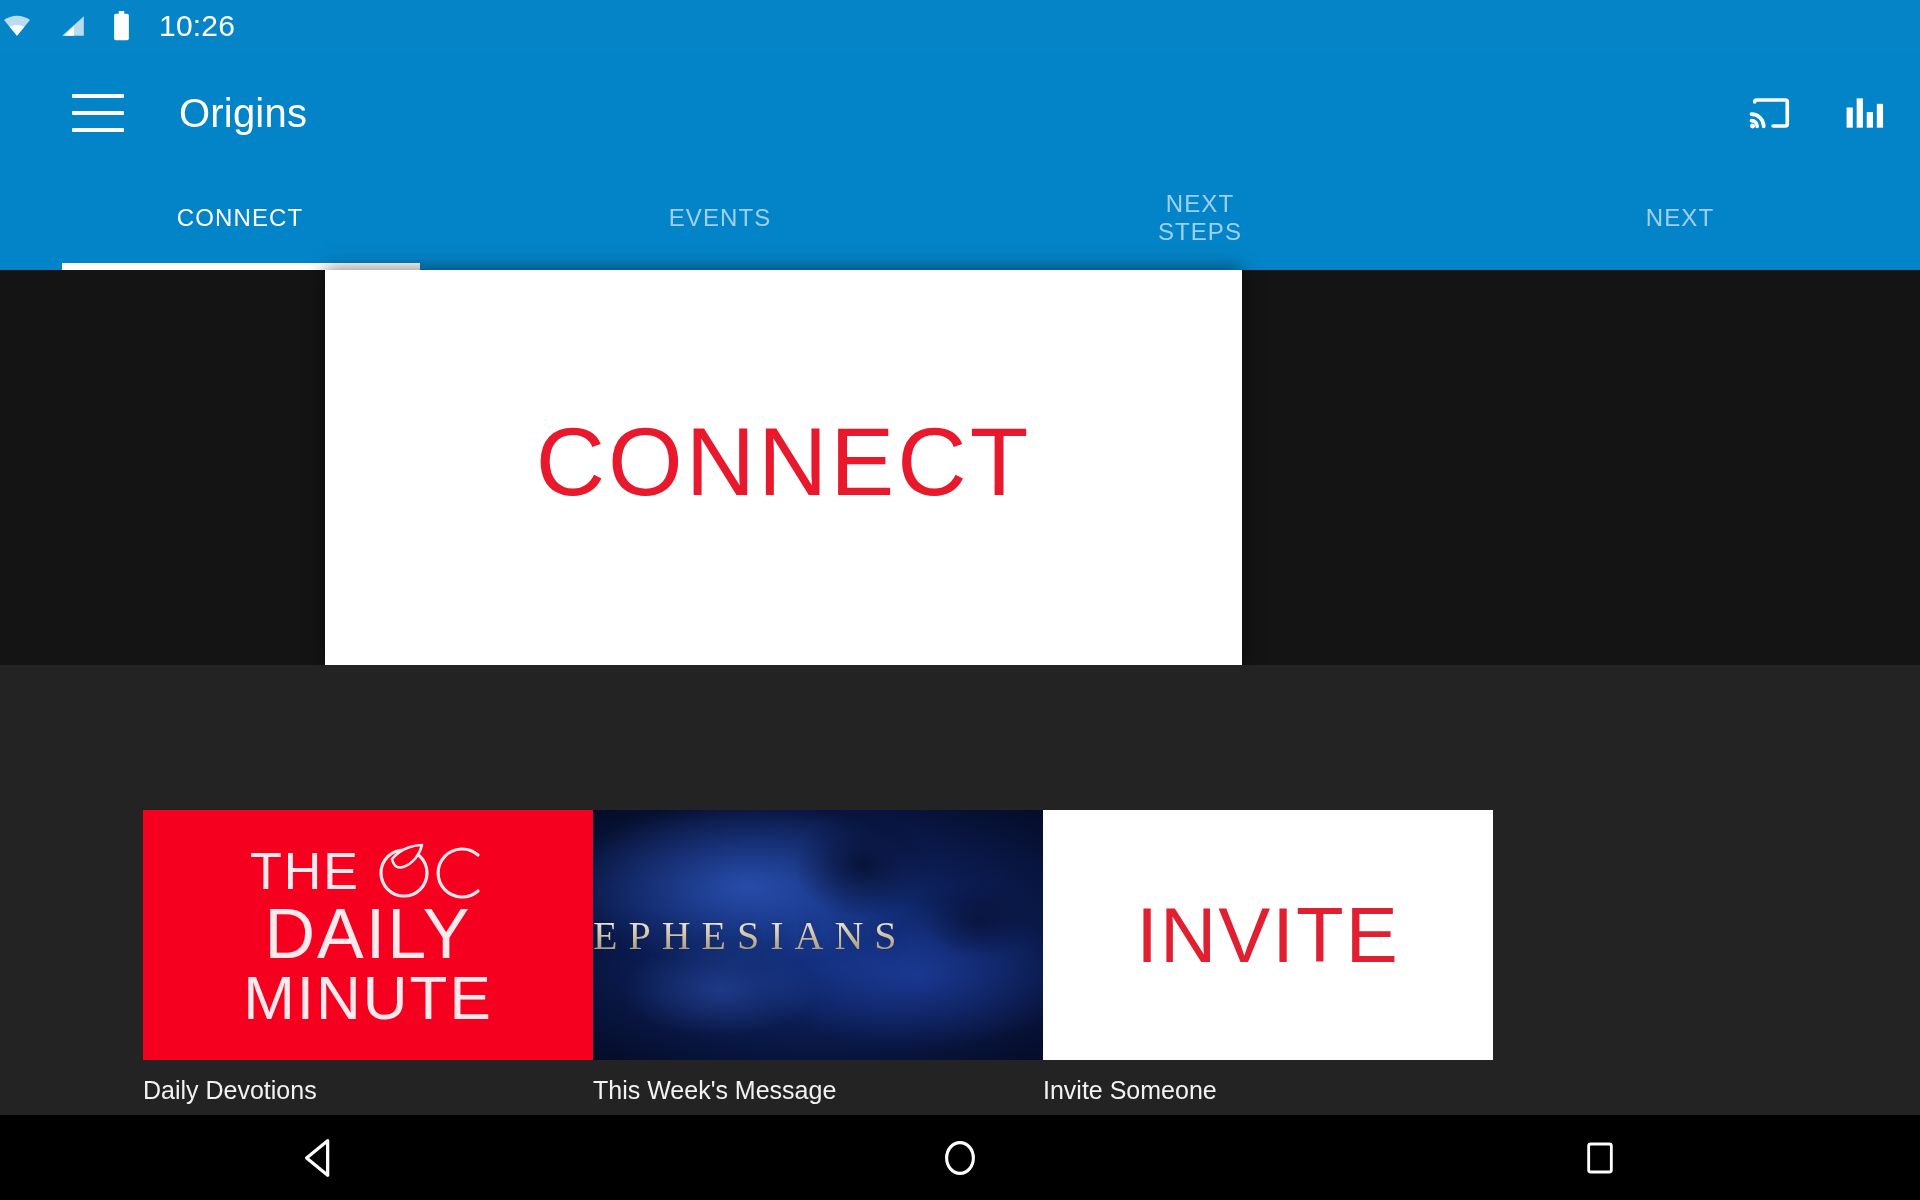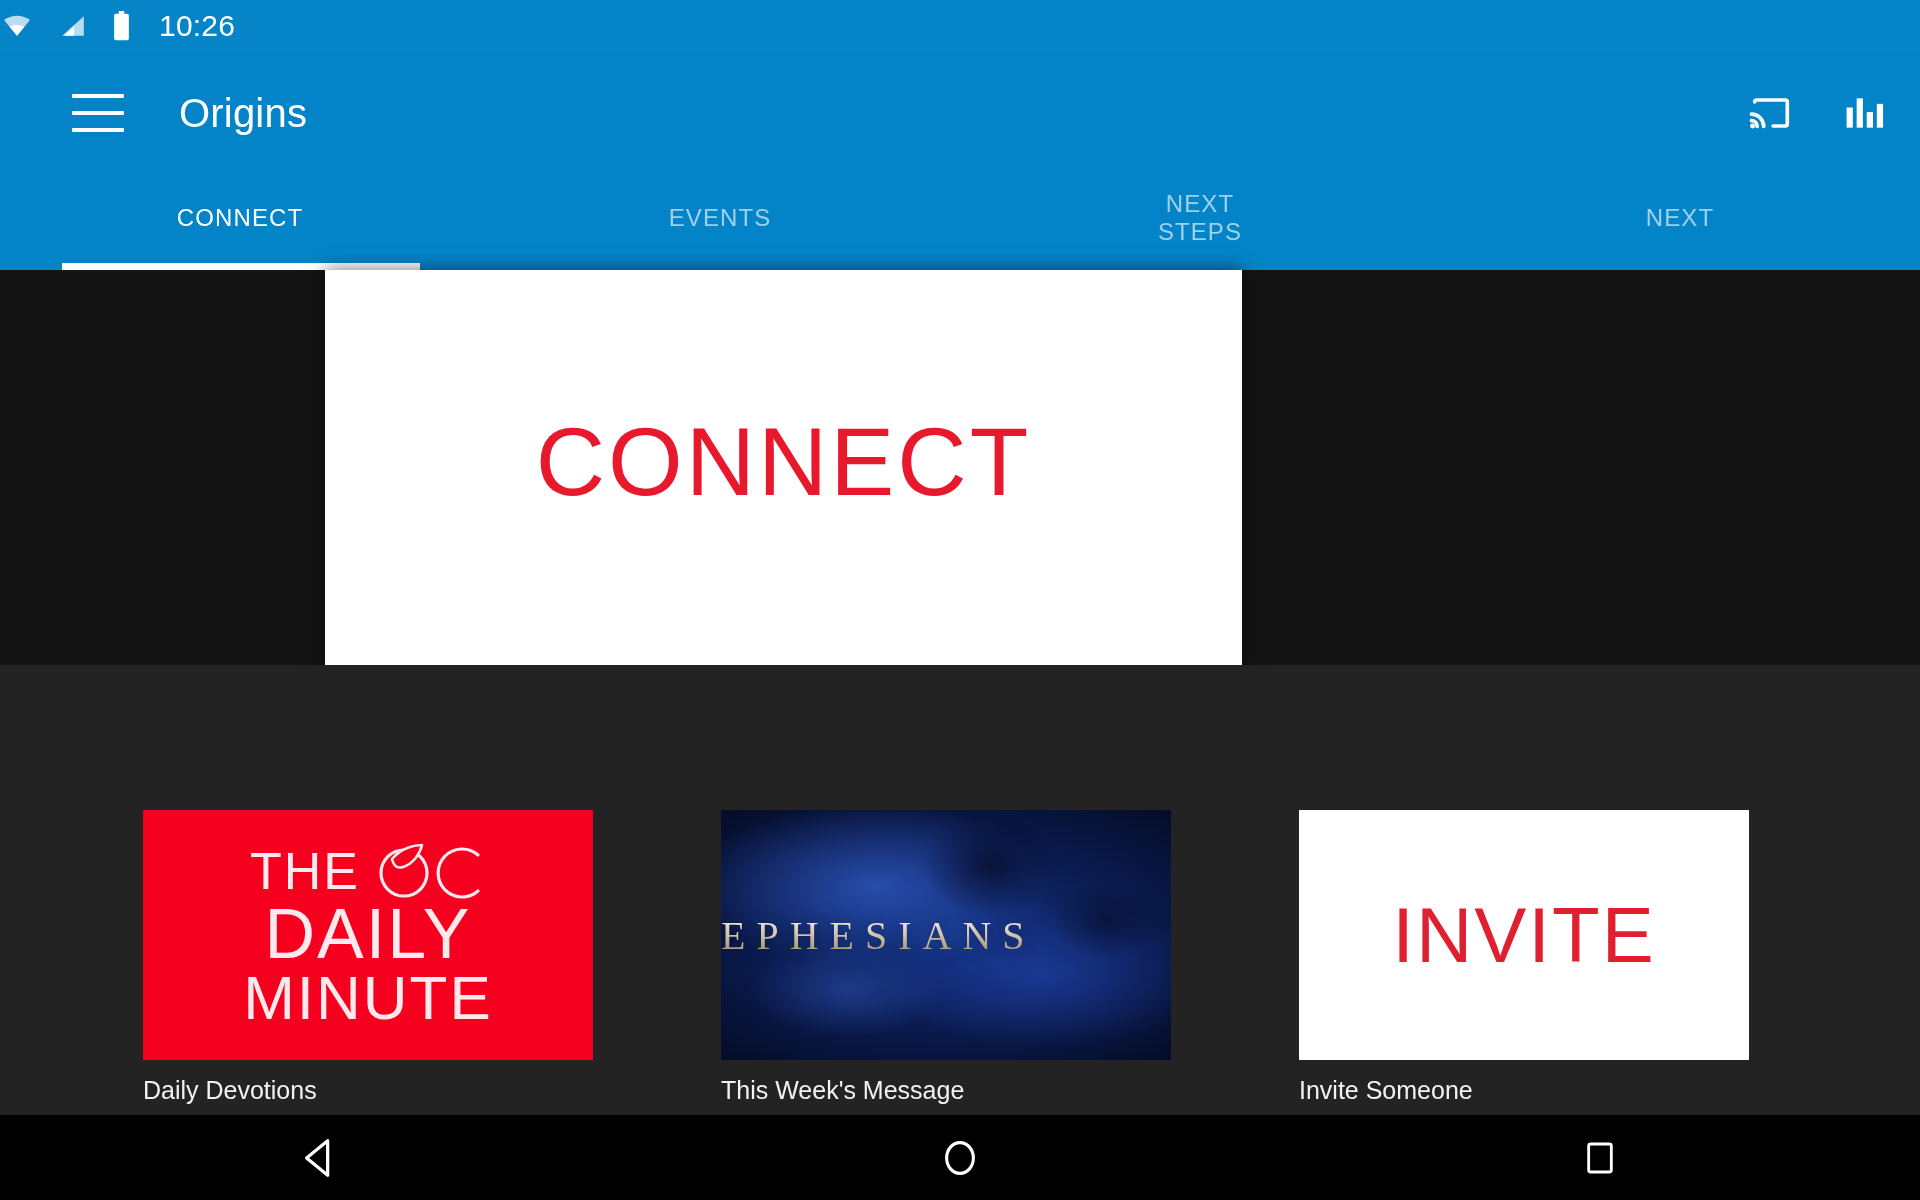--- a/index.html
+++ b/index.html
@@ -85,21 +85,21 @@
     transform:translateY(-6px);
   }
 
   
   .content {
     position:absolute; left:0; top:665px; width:1920px; height:450px;
     background:#232323;
   }
   .cards {
     position:absolute; left:143px; top:145px;
-    display:flex; gap:128px;
+    display:flex; 
   }
   .card { width:450px; cursor:pointer; }
   .card-thumb {
     width:450px; height:250px; position:relative; overflow:hidden;
     background:#111;
   }
   .card-label {
     color:#f2f2f2; font-size:25px; margin-top:16px; line-height:1.15;
     white-space:nowrap;
   }

